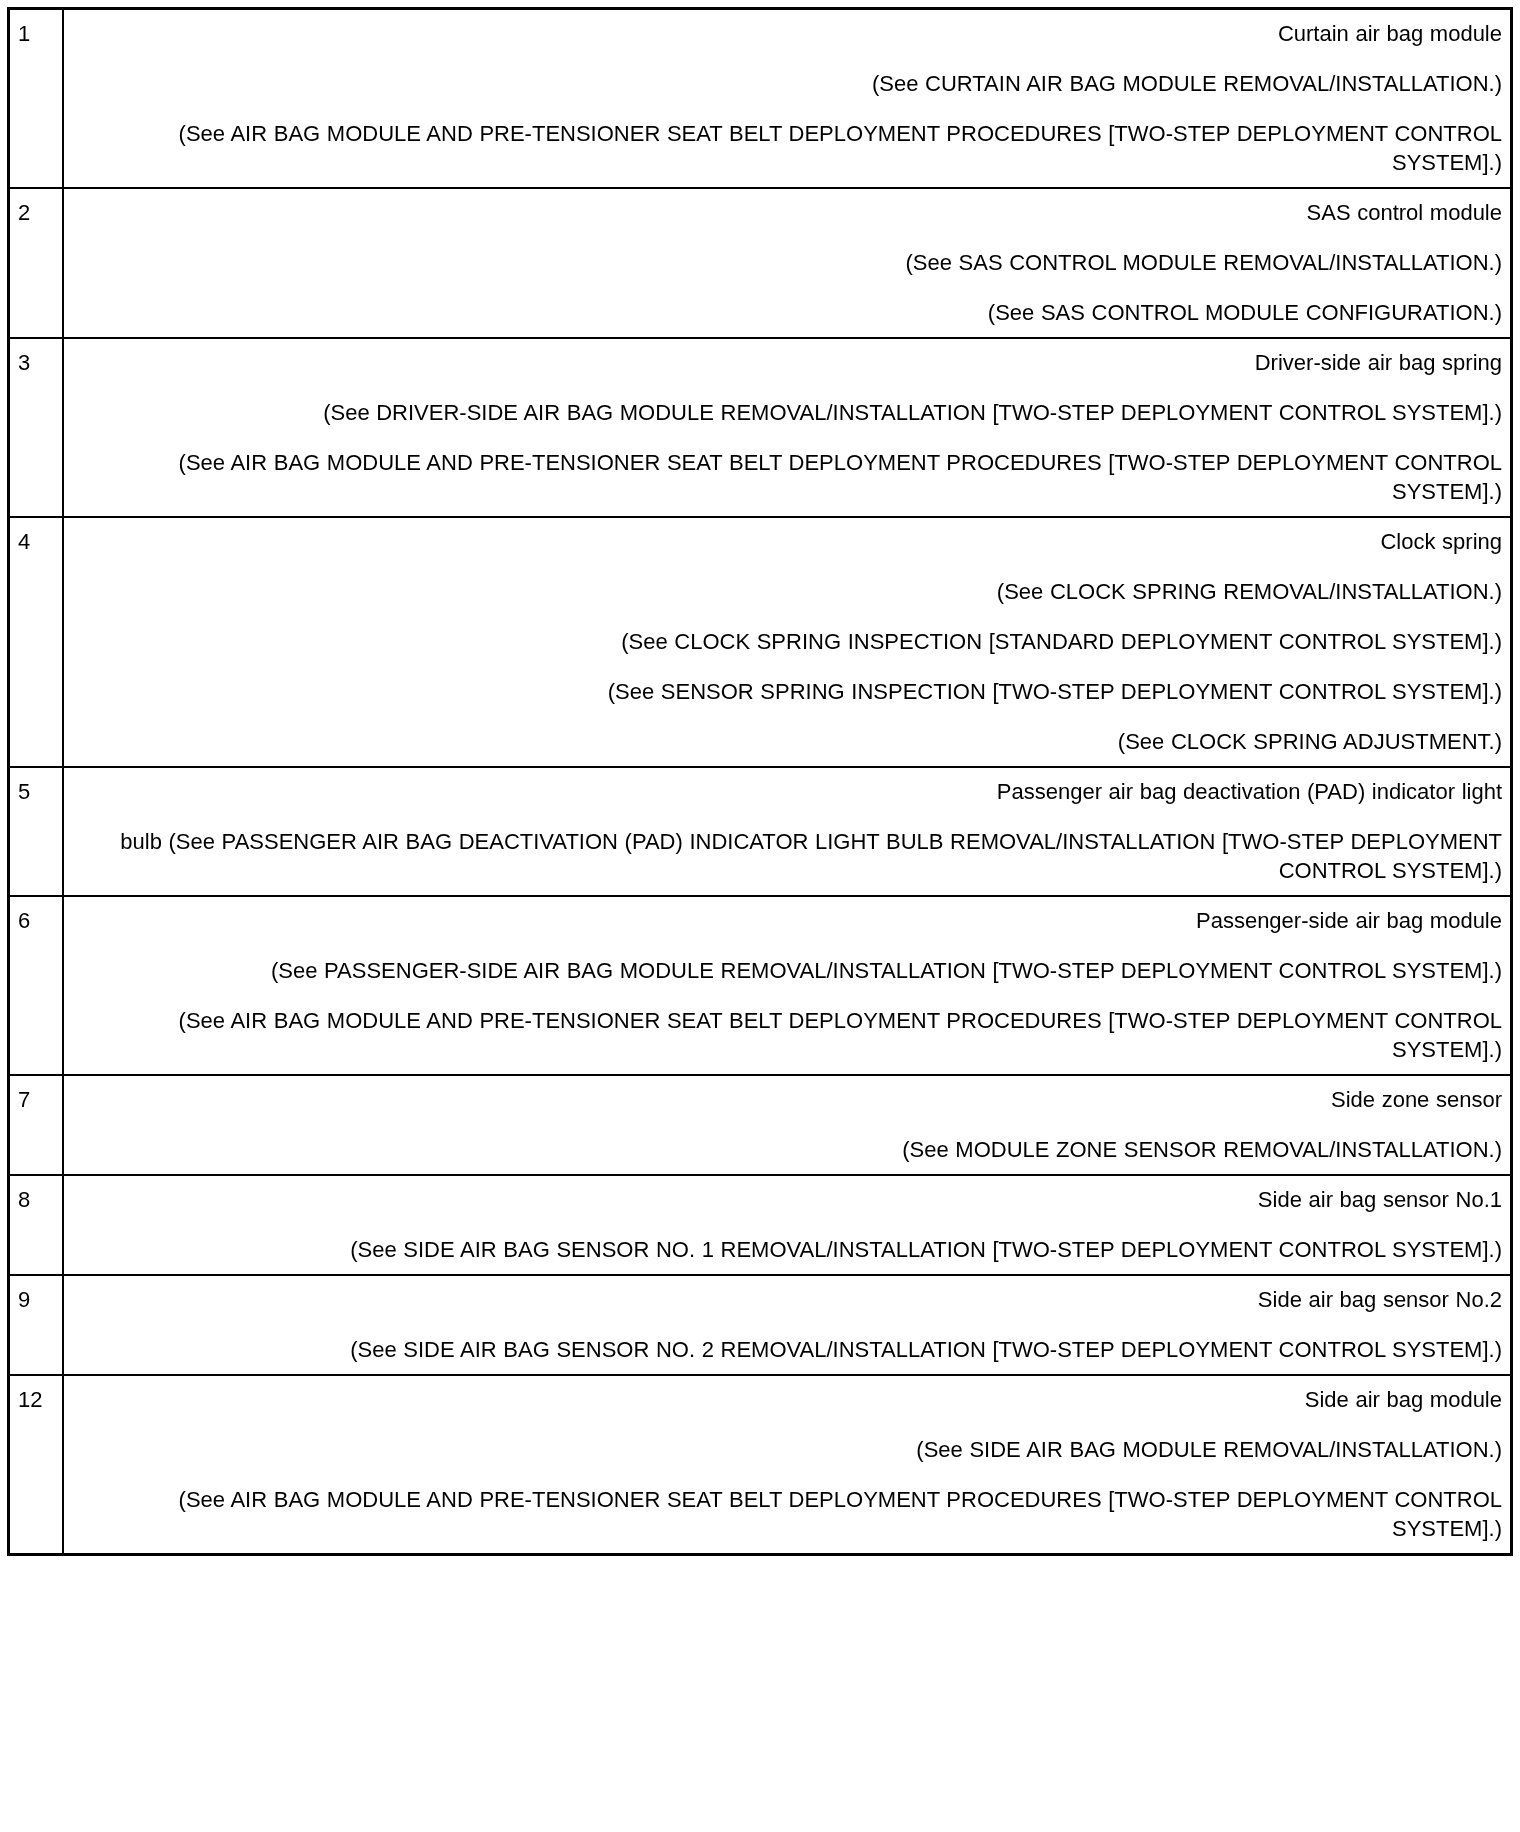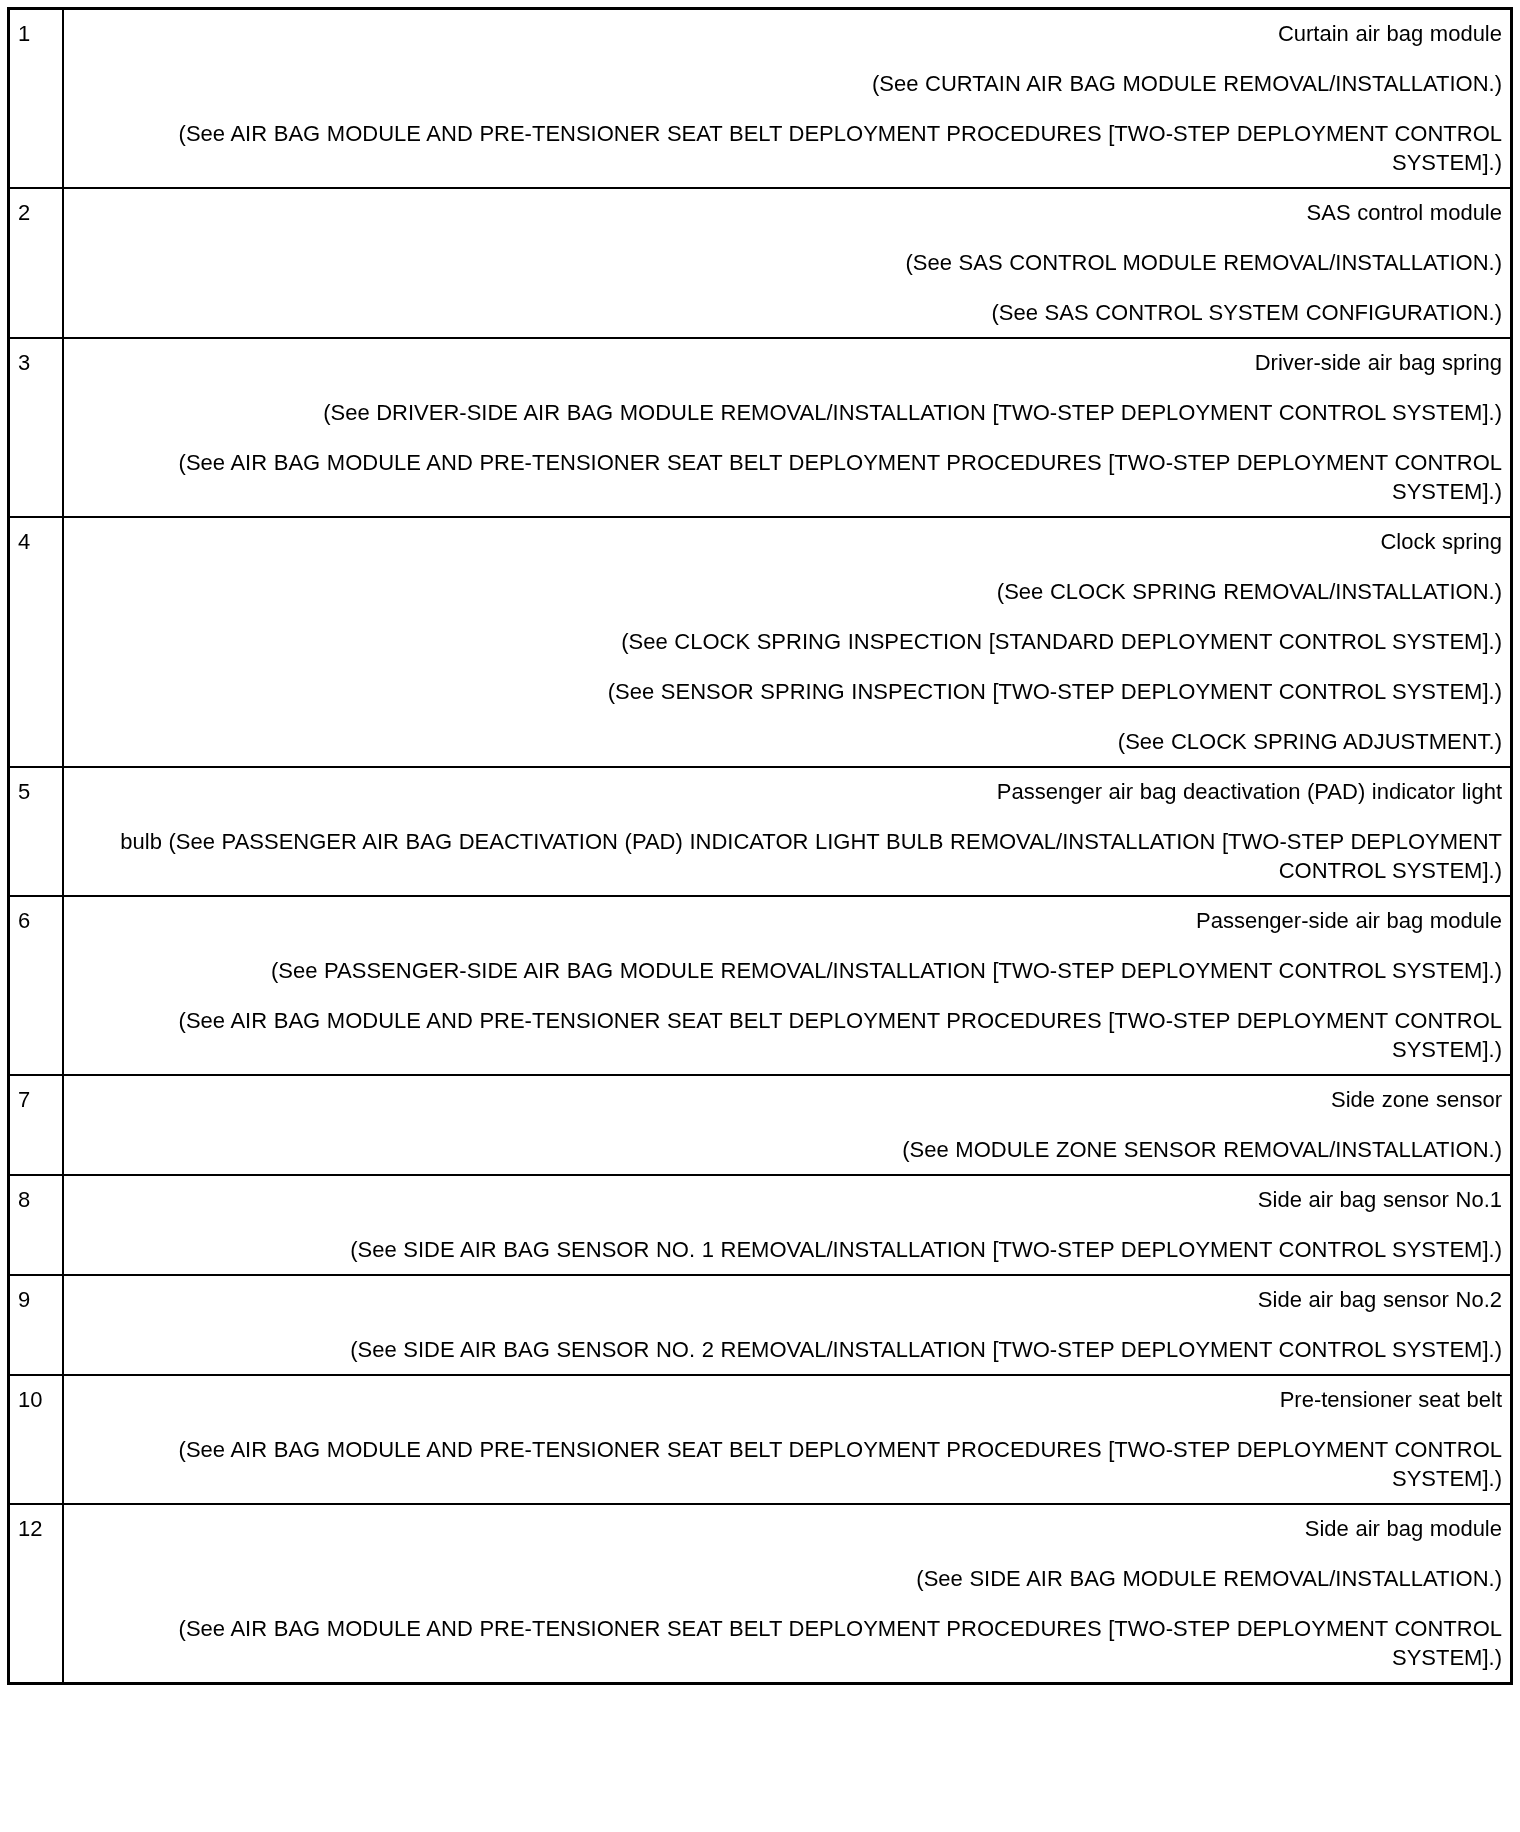--- a/index.html
+++ b/index.html
@@ -55,21 +55,21 @@
             <p class="title">Curtain air bag module</p>
             <p class="ref">(See CURTAIN AIR BAG MODULE REMOVAL/INSTALLATION.)</p>
             <p class="ref">(See AIR BAG MODULE AND PRE-TENSIONER SEAT BELT DEPLOYMENT PROCEDURES [TWO-STEP DEPLOYMENT CONTROL SYSTEM].)</p>
           </td>
         </tr>
         <tr>
           <td class="num">2</td>
           <td class="desc">
             <p class="title">SAS control module</p>
             <p class="ref">(See SAS CONTROL MODULE REMOVAL/INSTALLATION.)</p>
-            <p class="ref">(See SAS CONTROL SYSTEM CONFIGURATION.)</p>
+            <p class="ref">(See SAS CONTROL MODULE CONFIGURATION.)</p>
           </td>
         </tr>
         <tr>
           <td class="num">3</td>
           <td class="desc">
             <p class="title">Driver-side air bag spring</p>
             <p class="ref">(See DRIVER-SIDE AIR BAG MODULE REMOVAL/INSTALLATION [TWO-STEP DEPLOYMENT CONTROL SYSTEM].)</p>
             <p class="ref">(See AIR BAG MODULE AND PRE-TENSIONER SEAT BELT DEPLOYMENT PROCEDURES [TWO-STEP DEPLOYMENT CONTROL SYSTEM].)</p>
           </td>
         </tr>
@@ -113,27 +113,20 @@
           </td>
         </tr>
         <tr>
           <td class="num">9</td>
           <td class="desc">
             <p class="title">Side air bag sensor No.2</p>
             <p class="ref">(See SIDE AIR BAG SENSOR NO. 2 REMOVAL/INSTALLATION [TWO-STEP DEPLOYMENT CONTROL SYSTEM].)</p>
           </td>
         </tr>
         <tr>
-          <td class="num">10</td>
-          <td class="desc">
-            <p class="title">Pre-tensioner seat belt</p>
-            <p class="ref">(See AIR BAG MODULE AND PRE-TENSIONER SEAT BELT DEPLOYMENT PROCEDURES [TWO-STEP DEPLOYMENT CONTROL SYSTEM].)</p>
-          </td>
-        </tr>
-        <tr>
           <td class="num">12</td>
           <td class="desc">
             <p class="title">Side air bag module</p>
             <p class="ref">(See SIDE AIR BAG MODULE REMOVAL/INSTALLATION.)</p>
             <p class="ref">(See AIR BAG MODULE AND PRE-TENSIONER SEAT BELT DEPLOYMENT PROCEDURES [TWO-STEP DEPLOYMENT CONTROL SYSTEM].)</p>
           </td>
         </tr>
       </tbody>
   </table>
 </div>

